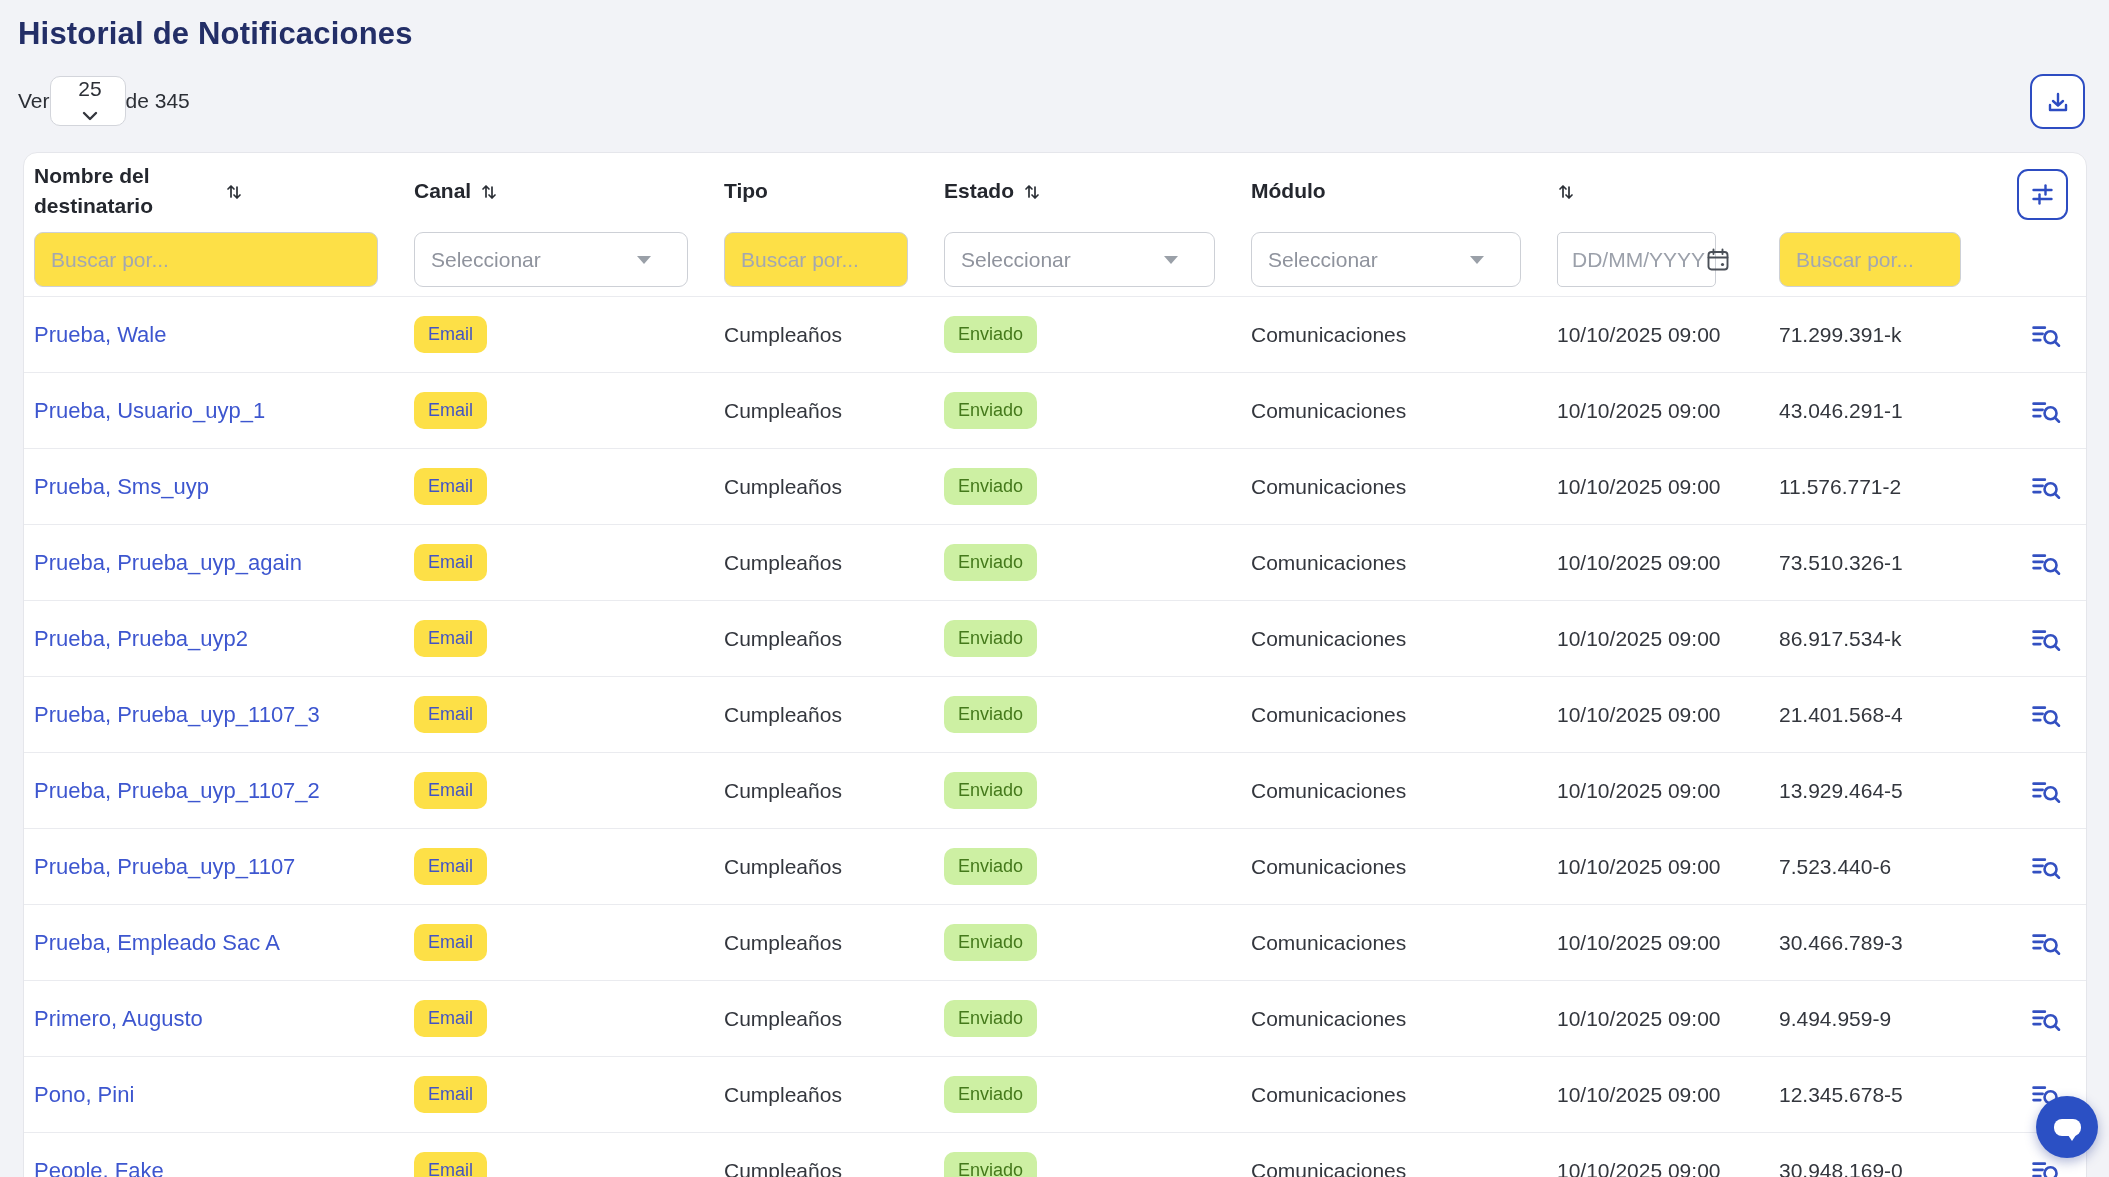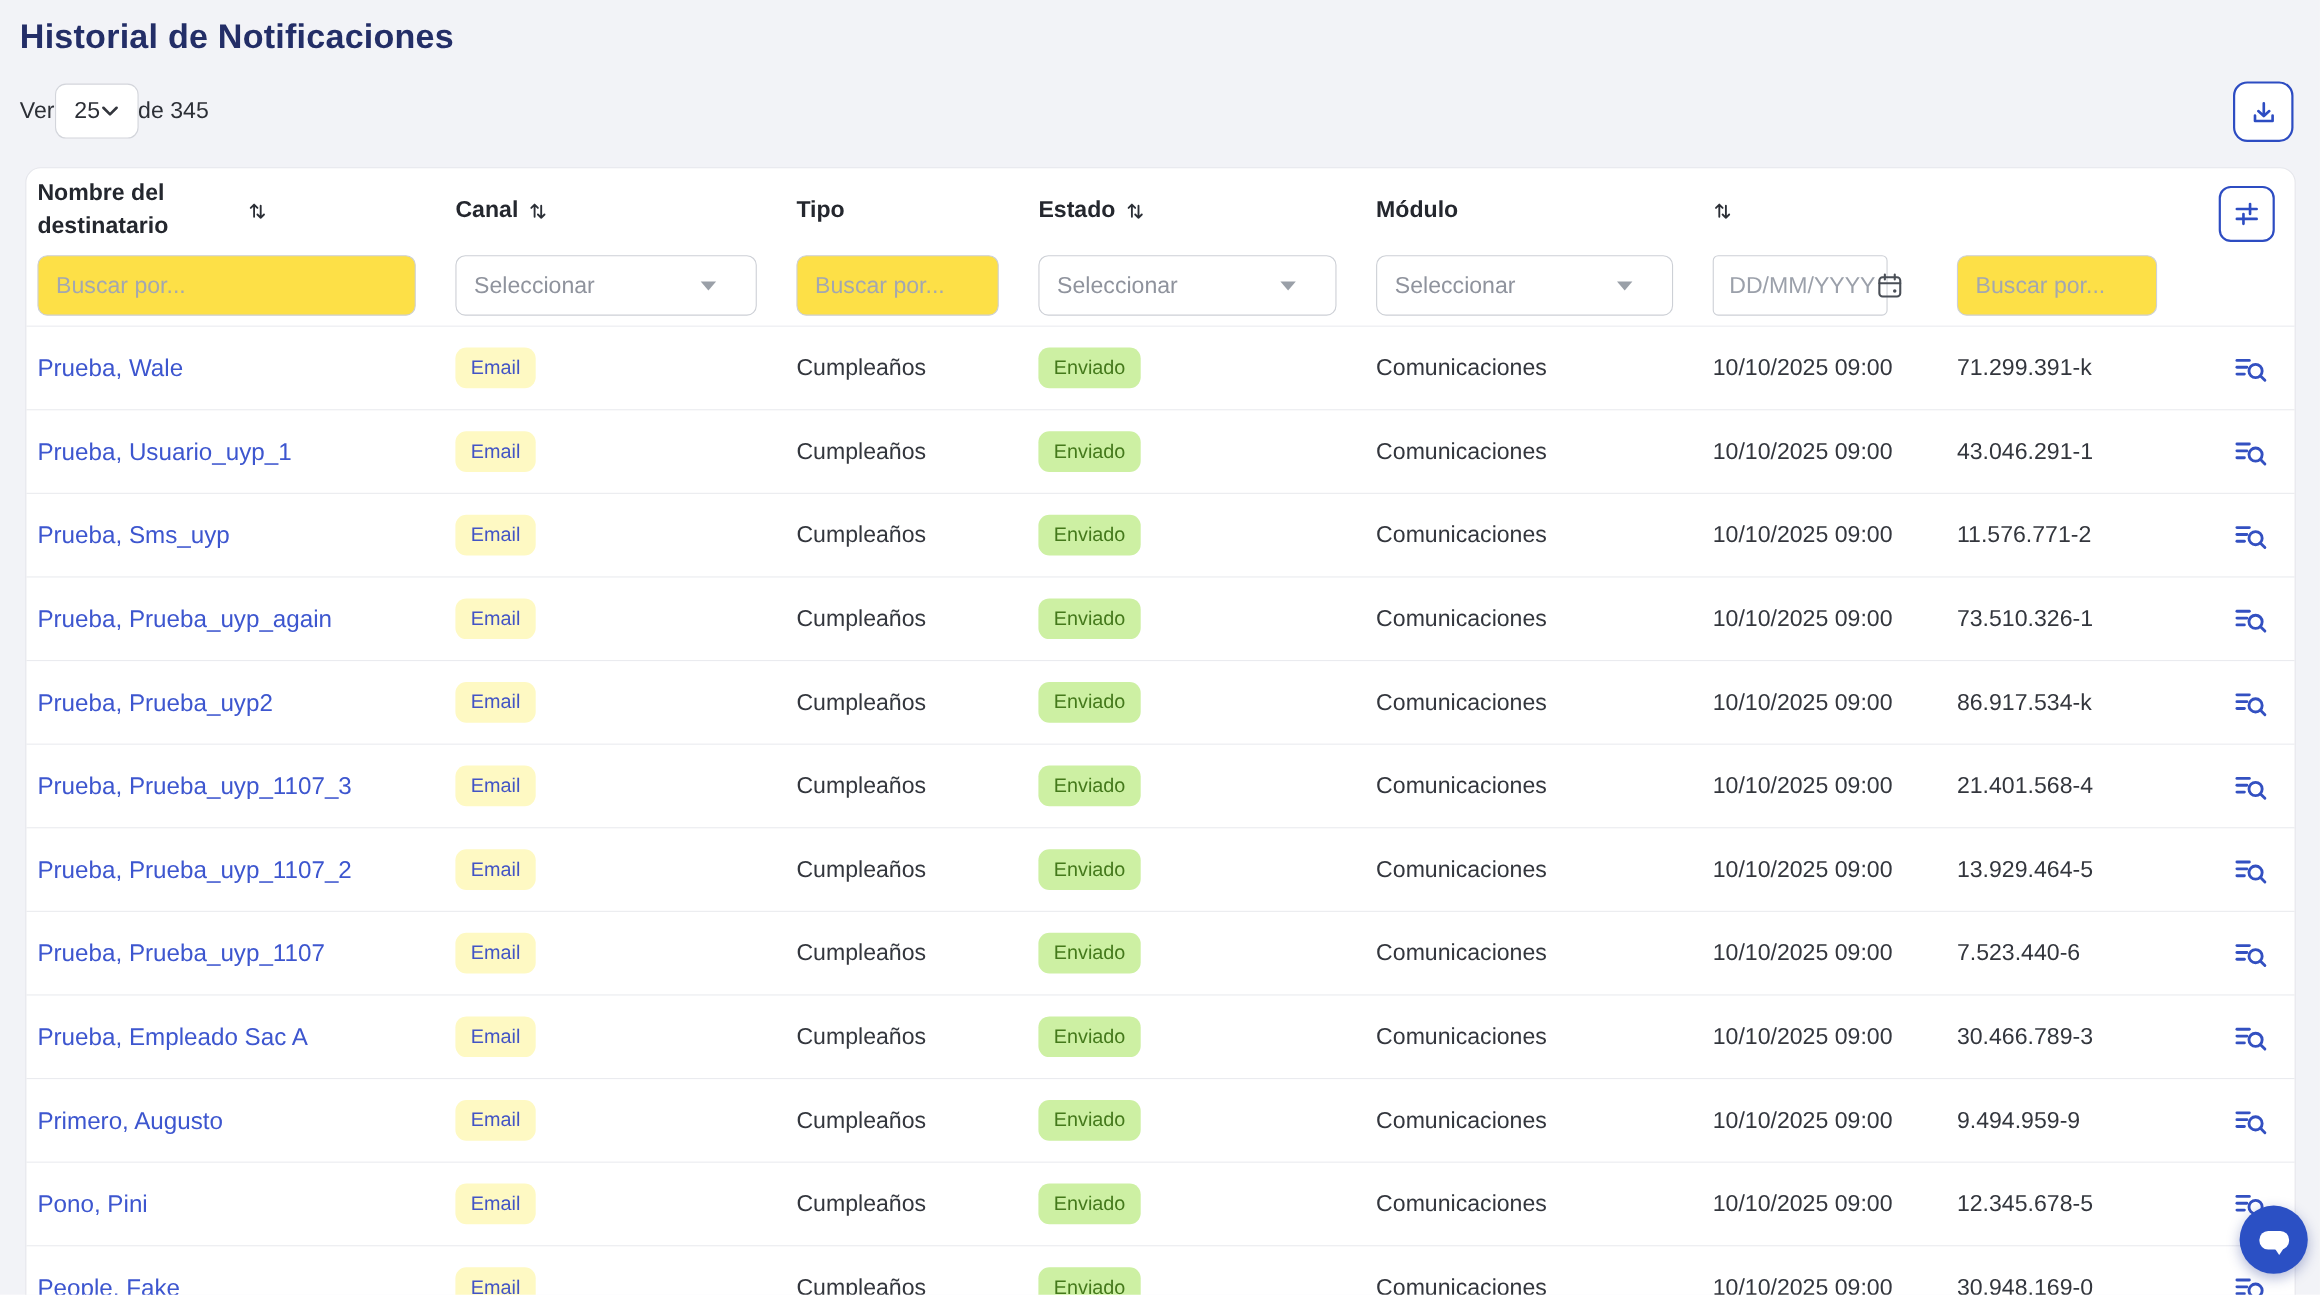--- a/index.html
+++ b/index.html
@@ -16,23 +16,24 @@
     letter-spacing:0.2px;
   }
   .pager {
     position:absolute; left:18px; top:76px; height:50px;
     display:flex; align-items:center; 
     font-size:21px; color:#2c2f36;
   }
   .select-small {
     width:76px; height:50px; background:#fff;
     border:1px solid #d3d5db; border-radius:10px;
-    display:flex; align-items:center; 
+    display:flex; align-items:center; justify-content:space-between;
     padding:0 12px 0 17px; font-size:21px; color:#2c2f36;
     cursor:pointer;
+    flex-direction:column;
   }
   .icon-btn {
     position:absolute; background:#fff; cursor:pointer;
     display:flex; align-items:center; justify-content:center;
   }
   .download-btn {
     left:2030px; top:74px; width:55px; height:55px;
     border:2px solid #2d4cc2; border-radius:13px;
   }
   .card {
@@ -79,21 +80,21 @@
   .settings-btn {
     right:18px; top:16px; width:51px; height:51px;
     border:2px solid #2d4cc2; border-radius:11px;
   }
   .row { height:76px; border-bottom:1px solid #eaebef; font-size:21px; }
   .row .name { font-size:22px; color:#3d56cf; cursor:pointer; }
   .chip {
     display:inline-flex; align-items:center; justify-content:center;
     height:37px; padding:0 14px; border-radius:10px; font-size:18px;
   }
-  .chip-gray  { background:#fef9c3; color:#4254c5; }
+  .chip-gray  { background:#fde047; color:#4254c5; }
   .chip-green { background:#cdf0a3; color:#44791b; }
   .action-btn { background:none; border:none; cursor:pointer; display:flex; }
   .chat-fab {
     position:absolute; left:2036px; top:1096px; width:62px; height:62px;
     border-radius:50%; background:#2b50c4;
     box-shadow:0 4px 12px rgba(30,50,140,.35);
     display:flex; align-items:center; justify-content:center; cursor:pointer;
   }
   .bubble { position:relative; width:27px; height:17px; background:#fff; border-radius:8px; }
   .bubble:after {

